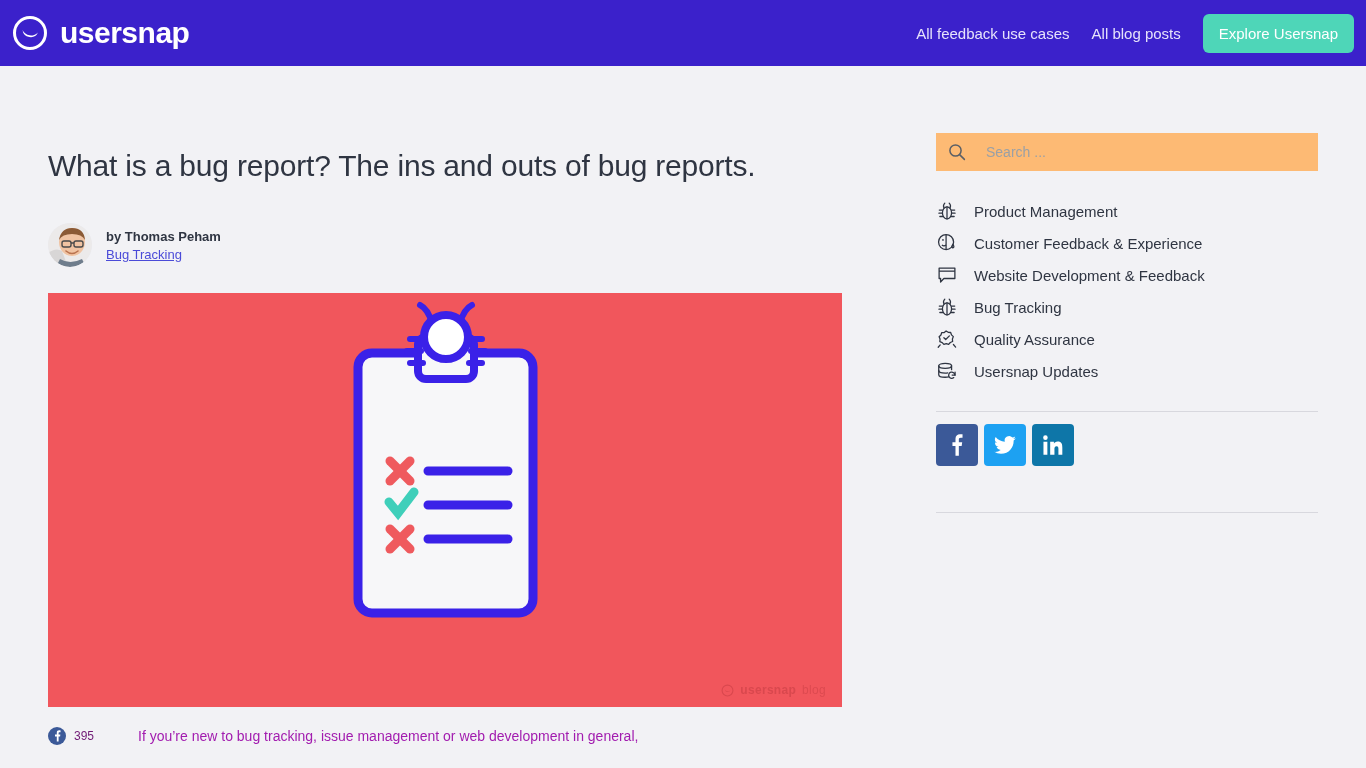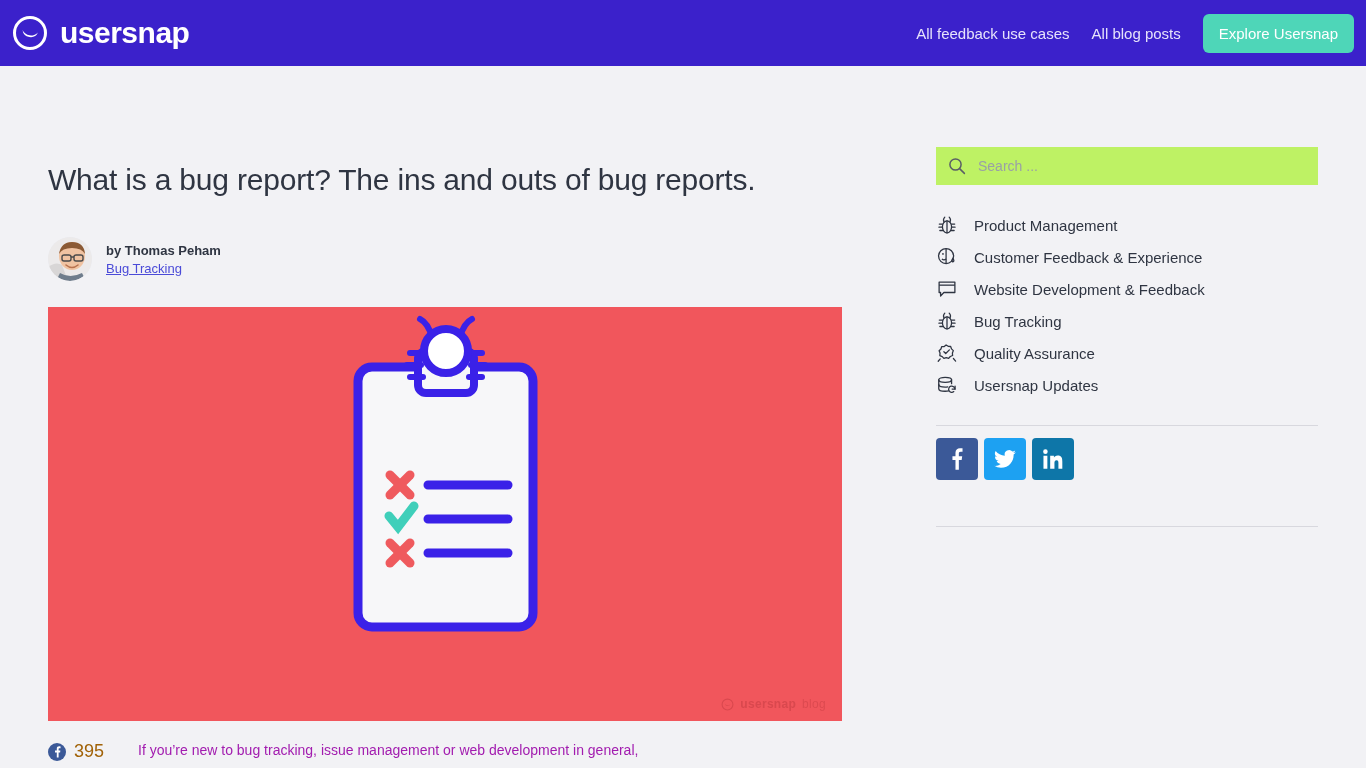--- a/index.html
+++ b/index.html
@@ -37,21 +37,21 @@
     white-space: nowrap;
   }
   .nav-cta {
     background: #4ed6b8; color: #ffffff;
     font-size: 15px; border: none; border-radius: 6px;
     padding: 11px 16px; cursor: pointer; white-space: nowrap;
     font-family: "Liberation Sans", sans-serif;
   }
 
   
-  .page { position: absolute; top: 70px; left: 0; width: 1366px; height: 578px; }
+  .page { position: absolute; top: 56px; left: 0; width: 1366px; height: 578px; }
   .article { position: absolute; left: 48px; top: 90px; width: 794px; }
 
   .post-title {
     margin: 0; font-size: 30px; font-weight: normal;
     color: #2f3542; line-height: 1.3; letter-spacing: -0.2px;
   }
 
   .byline { margin-top: 38px; display: flex; align-items: center; gap: 14px; }
   .avatar {
     width: 44px; height: 44px; border-radius: 50%;
@@ -78,29 +78,29 @@
   .watermark svg { display: block; }
   .wm-bold { font-weight: bold; }
   .wm-light { opacity: .85; }
 
   
   .post-foot {
     margin-top: 18px; display: flex; align-items: flex-start; gap: 0;
   }
   .share-col { width: 90px; flex: none; display: flex; align-items: center; gap: 8px; padding-top: 2px;}
   .fb-chip { width: 18px; height: 18px; flex: none; }
-  .share-count { font-size: 18px; color: #a16207; }
+  .share-count { font-size: 12px; color: #701a75; }
   .post-body { font-size: 14px; color: #a21caf; line-height: 1.6; }
 
   
   .sidebar { position: absolute; left: 936px; top: 77px; width: 382px; }
 
   .search-wrap {
-    height: 38px; background: #bef264; display: flex; align-items: center;
-    padding: 0 12px; gap: 10px; border: none;
+    height: 38px; background: #fdba74; display: flex; align-items: center;
+    padding: 0 12px; gap: 18px; border: none;
   }
   .search-wrap svg { display: block; flex: none; }
   .search-input {
     border: none; outline: none; background: transparent;
     font-size: 14px; color: #333; width: 100%;
     font-family: "Liberation Sans", sans-serif;
   }
   .search-input::placeholder { color: #9aa0a6; }
 
   .cat-list { margin-top: 28px; display: flex; flex-direction: column; gap: 8px; }

